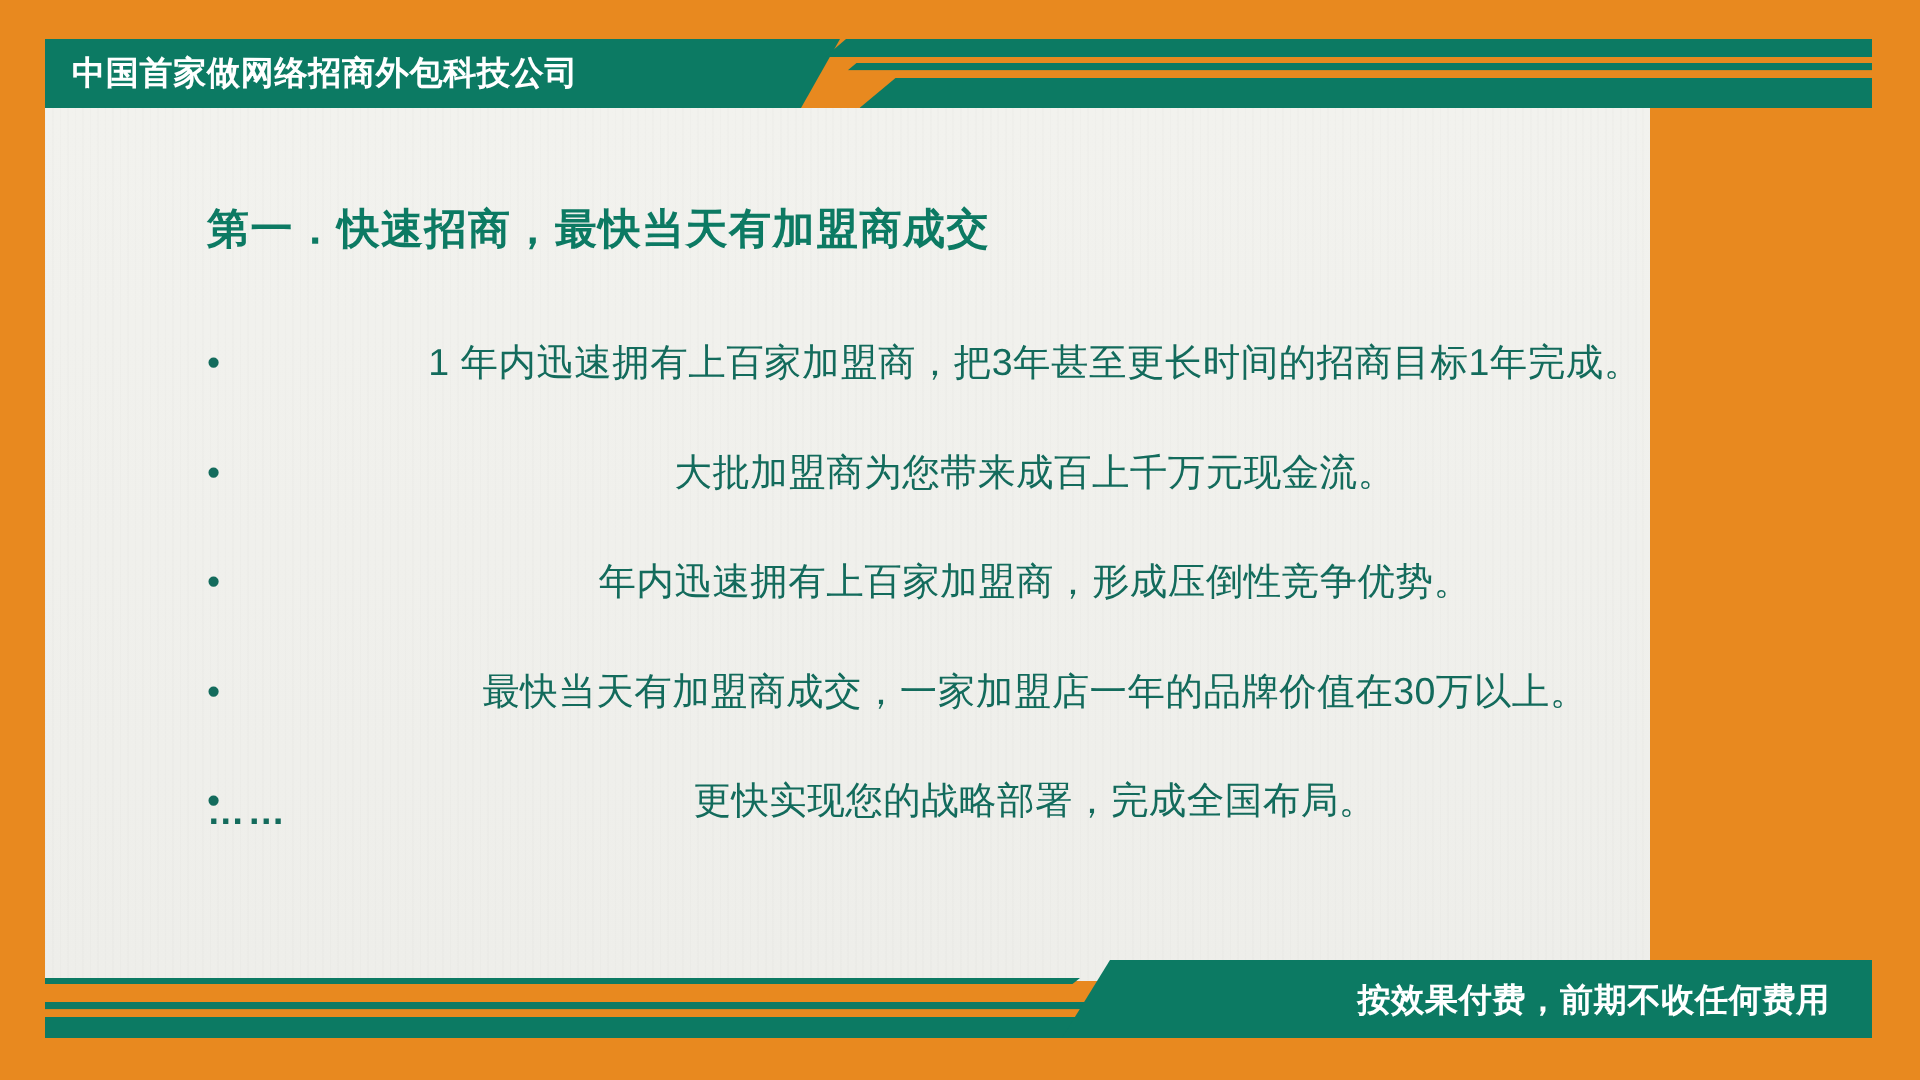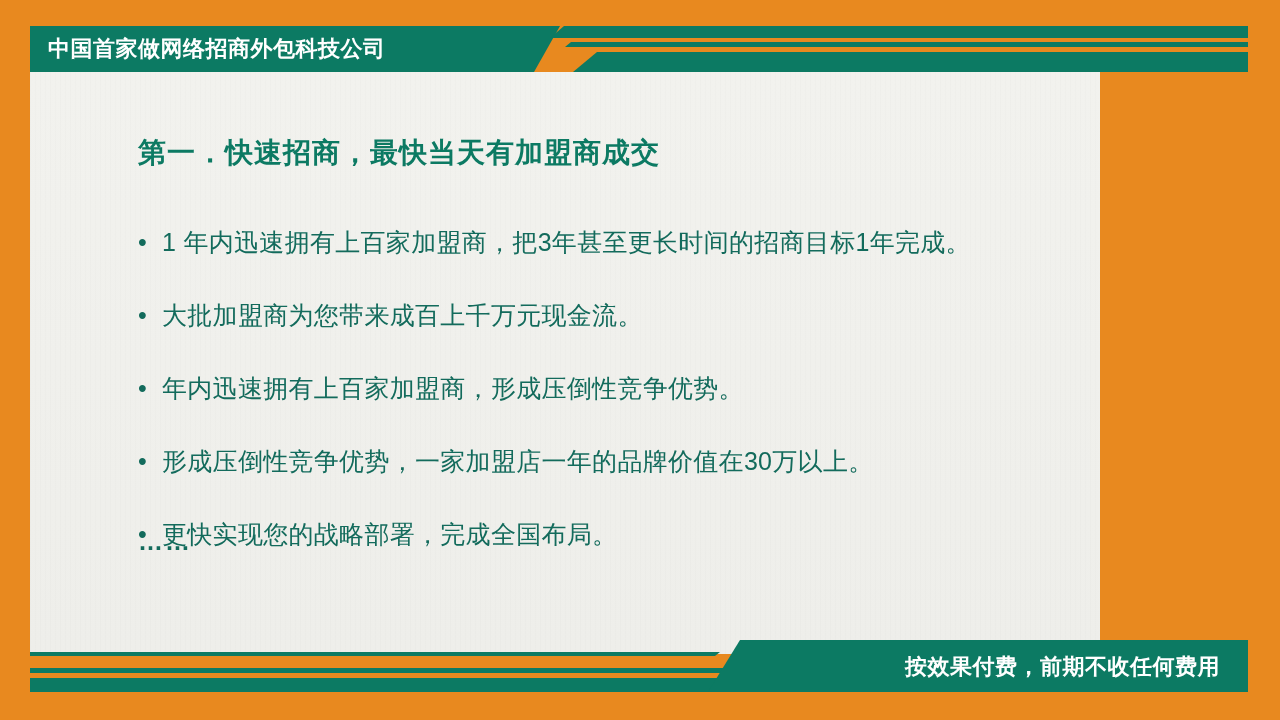--- a/index.html
+++ b/index.html
@@ -130,20 +130,21 @@
   .bullet .dot {
     width: 24px;
     flex: 0 0 24px;
     color: #136b5c;
     font-size: 25px;
     line-height: 30px;
   }
   .bullet .text {
     flex: 1 1 auto;
     white-space: nowrap;
+    text-align: center;
   }
   .ellipsis-row {
     position: absolute;
     left: 108px;
     top: 455px;
     color: #136b5c;
     font-size: 25px;
     letter-spacing: 2px;
     font-weight: bold;
   }
@@ -227,21 +228,21 @@
           <span class="text">大批加盟商为您带来成百上千万元现金流。</span>
         </div>
 
         <div class="bullet">
           <span class="dot">•</span>
           <span class="text">年内迅速拥有上百家加盟商，形成压倒性竞争优势。</span>
         </div>
 
         <div class="bullet">
           <span class="dot">•</span>
-          <span class="text">形成压倒性竞争优势，一家加盟店一年的品牌价值在30万以上。</span>
+          <span class="text">最快当天有加盟商成交，一家加盟店一年的品牌价值在30万以上。</span>
         </div>
 
         <div class="bullet">
           <span class="dot">•</span>
           <span class="text">更快实现您的战略部署，完成全国布局。</span>
         </div>
 
       </div>
 
       <div class="ellipsis-row">……</div>

